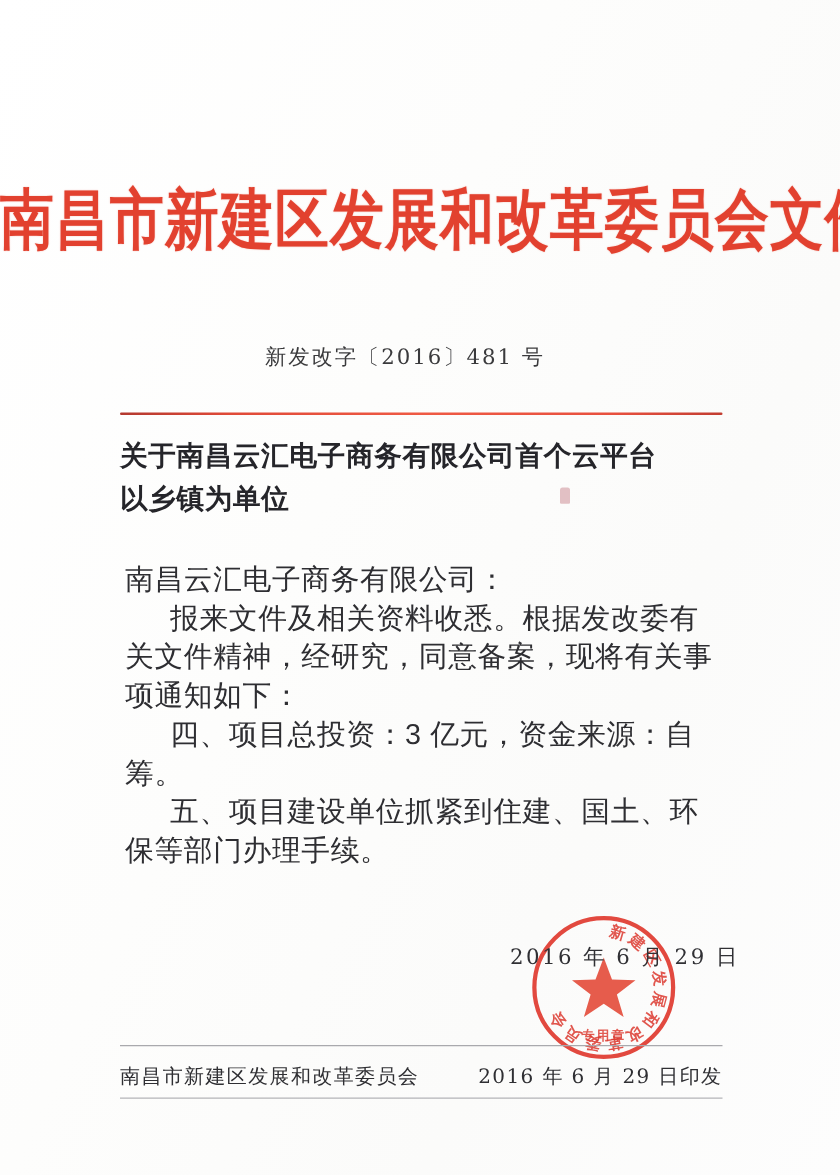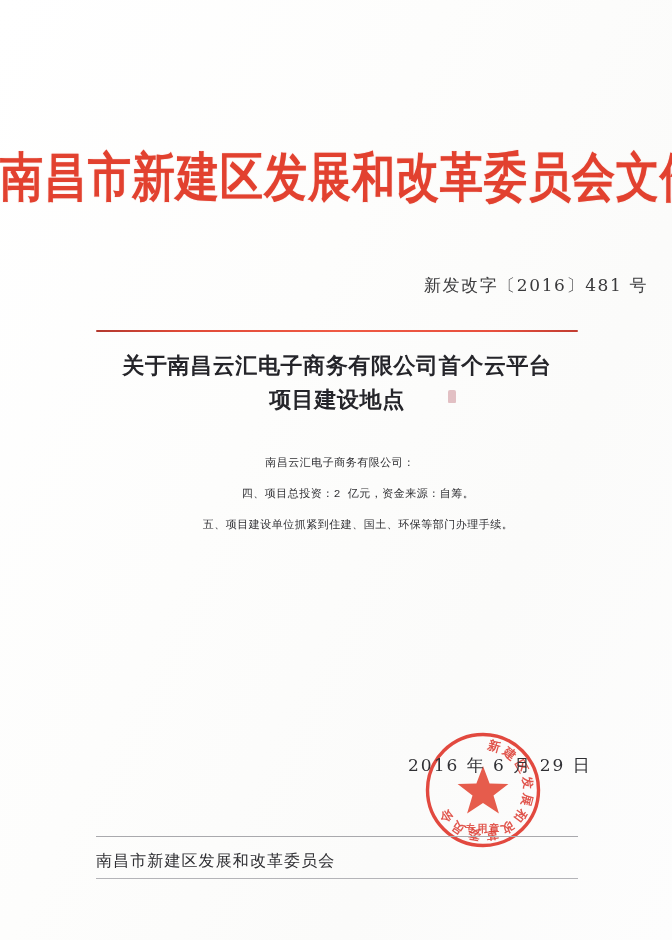--- a/index.html
+++ b/index.html
@@ -48,21 +48,21 @@
     transform-origin: center center;
     text-shadow: 0 0 1px rgba(226,65,47,0.45);
   }
 
   
   .doc-number {
     position: absolute;
     left: 0;
     top: 274px;
     width: 648px;
-    text-align: right;
+    text-align: center;
     font-family: "DejaVu Serif", "Liberation Serif", serif;
     font-size: 17px;
     color: #3a3a3c;
     letter-spacing: 1.6px;
   }
 
   
   .red-rule {
     position: absolute;
     left: 96px;
@@ -72,21 +72,21 @@
     background: linear-gradient(90deg, #b3392f 0%, #e04a38 18%, #ef5a44 50%, #e8503e 82%, #c23d31 100%);
     border-radius: 1px;
   }
 
   
   .subject {
     position: absolute;
     left: 96px;
     top: 348px;
     width: 482px;
-    text-align: center;
+    text-align: left;
     font-family: "DejaVu Serif", "Liberation Serif", serif;
     font-weight: 700;
     font-size: 22px;
     line-height: 34px;
     color: #25252a;
     letter-spacing: 0.6px;
   }
   .subject-line-2 {
     position: relative;
   }
@@ -100,26 +100,25 @@
     border-radius: 2px 2px 1px 1px;
     filter: blur(0.4px);
   }
 
   
   .body-text {
     position: absolute;
     left: 100px;
     top: 448px;
     width: 480px;
-    font-family: Liberation Mono, monospace;
-    font-size: 11px;
+    font-family: Liberation Sans, sans-serif;
+    font-size: 23px;
     line-height: 31px;
     color: #2e2e32;
     letter-spacing: 0.5px;
-    text-align: center;
   }
   .body-text p {
     margin: 0;
     white-space: pre-wrap;
   }
   .indent {
     text-indent: 36px;
   }
 
   
@@ -186,27 +185,28 @@
   <div class="masthead">
     <span class="masthead-title">南昌市新建区发展和改革委员会文件</span>
   </div>
 
   <div class="doc-number">新发改字〔2016〕481 号</div>
 
   <div class="red-rule"></div>
 
   <div class="subject">
     <div>关于南昌云汇电子商务有限公司首个云平台</div>
-    <div class="subject-line-2">项目建设地点</div>
+    <div class="subject-line-2">以乡镇为单位</div>
   </div>
   <div class="title-smudge"></div>
 
   <div class="body-text">
     <p>南昌云汇电子商务有限公司：</p>
-    <p class="indent">四、项目总投资：2 亿元，资金来源：自筹。</p>
+    <p class="indent">报来文件及相关资料收悉。根据发改委有关文件精神，经研究，同意备案，现将有关事项通知如下：</p>
+    <p class="indent">四、项目总投资：3 亿元，资金来源：自筹。</p>
     <p class="indent">五、项目建设单位抓紧到住建、国土、环保等部门办理手续。</p>
   </div>
 
   <div class="seal">
     <svg viewBox="0 0 118 118" xmlns="http://www.w3.org/2000/svg">
       <defs>
         <path id="ringpath" d="M 59,59 m 0,-41 a 41,41 0 1,1 -0.1,0" fill="none"></path>
       </defs>
       <circle cx="59" cy="59" r="55.5" fill="none" stroke="#e03a2f" stroke-width="3.4" opacity="0.92"></circle>
       <g opacity="0.85" fill="#dc392f" font-family="DejaVu Serif, Liberation Serif, serif" font-size="12.5" font-weight="700" letter-spacing="3.2">
@@ -218,15 +218,16 @@
       <polygon points="59,35 65.6,52.6 84.4,53.1 69.5,64.6 74.9,82.6 59,71.9 43.1,82.6 48.5,64.6 33.6,53.1 52.4,52.6" fill="#e2412f" opacity="0.86"></polygon>
       <text x="59" y="101" text-anchor="middle" font-family="DejaVu Serif, Liberation Serif, serif" font-size="10.5" font-weight="700" fill="#dc392f" letter-spacing="1.4" opacity="0.82">专用章</text>
     </svg>
   </div>
 
   <div class="seal-date">2016 年 6 月 29 日</div>
 
   <div class="footer-rule-top"></div>
   <div class="footer">
     <span>南昌市新建区发展和改革委员会</span>
+    <span>2016 年 6 月 29 日印发</span>
   </div>
   <div class="footer-rule-bottom"></div>
 </div>
 
 </body></html>

